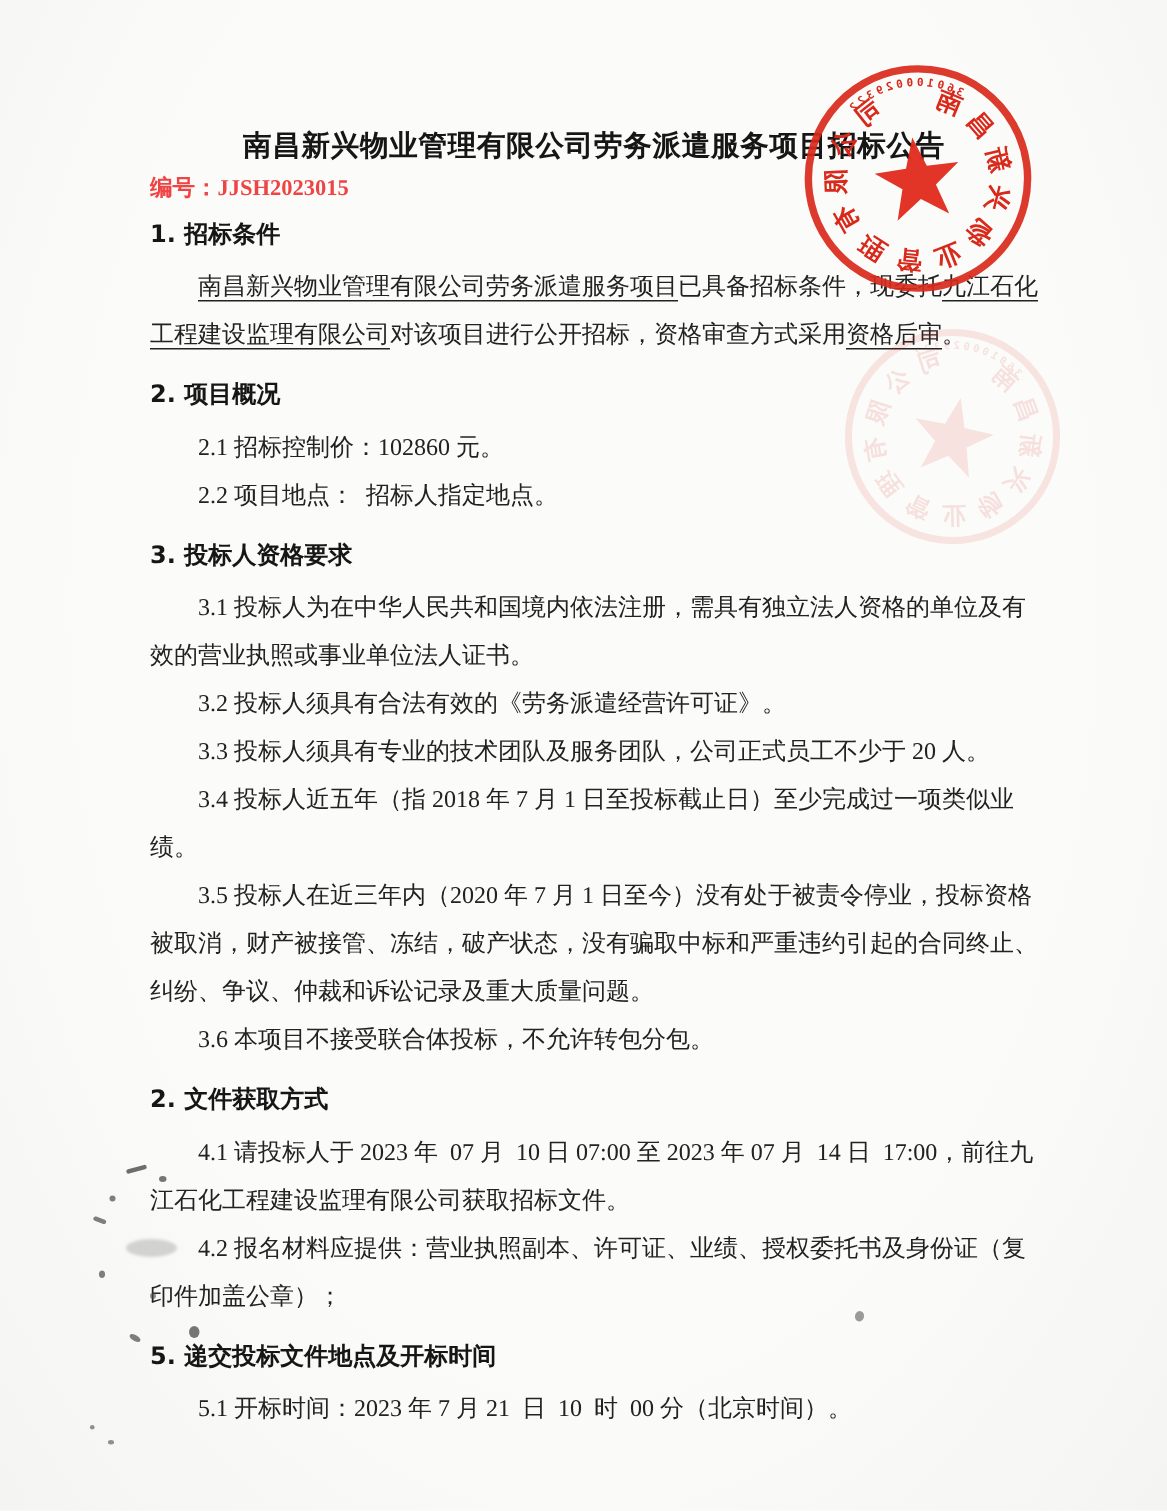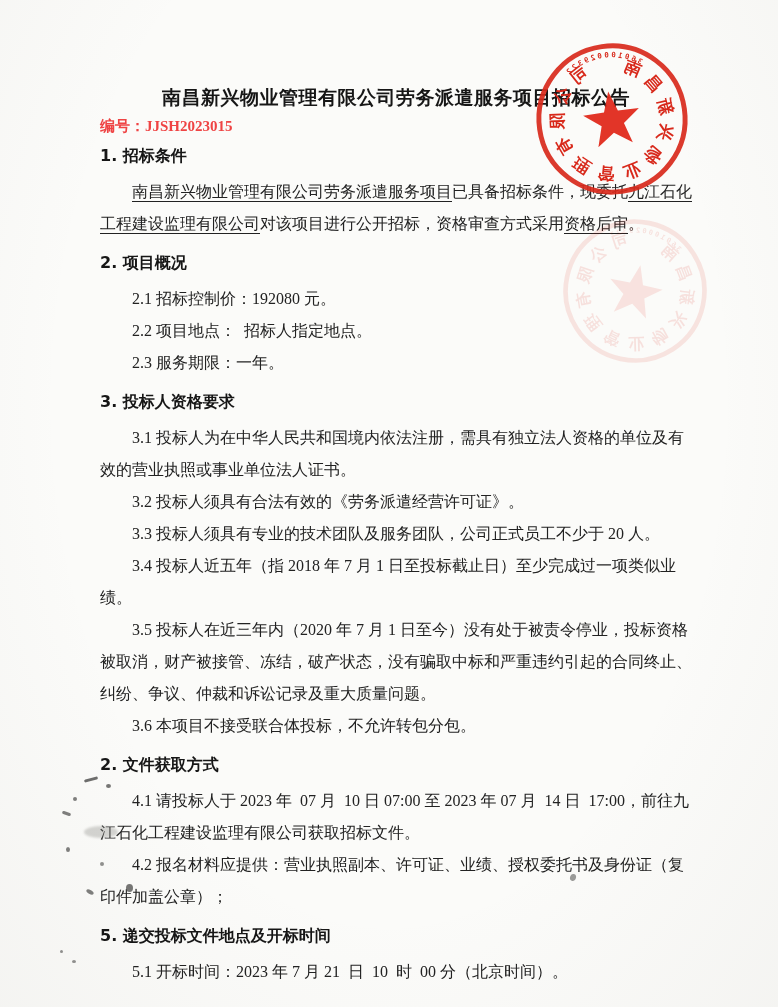--- a/index.html
+++ b/index.html
@@ -51,23 +51,22 @@
   <h1 class="doc-title">南昌新兴物业管理有限公司劳务派遣服务项目招标公告</h1>
   <p class="doc-number">编号：JJSH2023015</p>
 
   <h2 class="sec-heading h1">1. 招标条件</h2>
   <div class="sec-body">
     <p class="item"><span class="u">南昌新兴物业管理有限公司劳务派遣服务项目</span><span>已具备招标条件，现委托</span><span class="u">九江石化工程建设监理有限公司</span><span>对该项目进行公开招标，资格审查方式采用</span><span class="u">资格后审</span><span>。</span></p>
   </div>
 
   <h2 class="sec-heading">2. 项目概况</h2>
   <div class="sec-body">
-    <p class="item">2.1 招标控制价：192080 元。</p>
+    <p class="item">2.1 招标控制价：102860 元。</p>
     <p class="item">2.2 项目地点：  招标人指定地点。</p>
-    <p class="item">2.3 服务期限：一年。</p>
   </div>
 
   <h2 class="sec-heading">3. 投标人资格要求</h2>
   <div class="sec-body">
     <p class="item">3.1 投标人为在中华人民共和国境内依法注册，需具有独立法人资格的单位及有效的营业执照或事业单位法人证书。</p>
     <p class="item">3.2 投标人须具有合法有效的《劳务派遣经营许可证》。</p>
     <p class="item">3.3 投标人须具有专业的技术团队及服务团队，公司正式员工不少于 20 人。</p>
     <p class="item">3.4 投标人近五年（指 2018 年 7 月 1 日至投标截止日）至少完成过一项类似业绩。</p>
     <p class="item">3.5 投标人在近三年内（2020 年 7 月 1 日至今）没有处于被责令停业，投标资格被取消，财产被接管、冻结，破产状态，没有骗取中标和严重违约引起的合同终止、纠纷、争议、仲裁和诉讼记录及重大质量问题。</p>
     <p class="item">3.6 本项目不接受联合体投标，不允许转包分包。</p>

